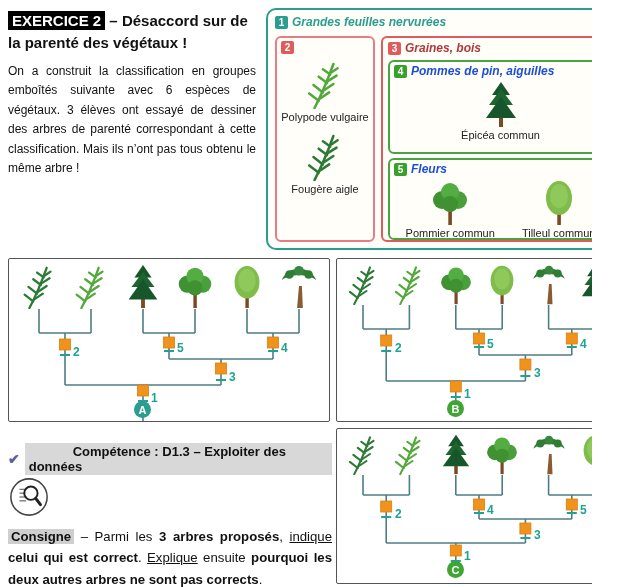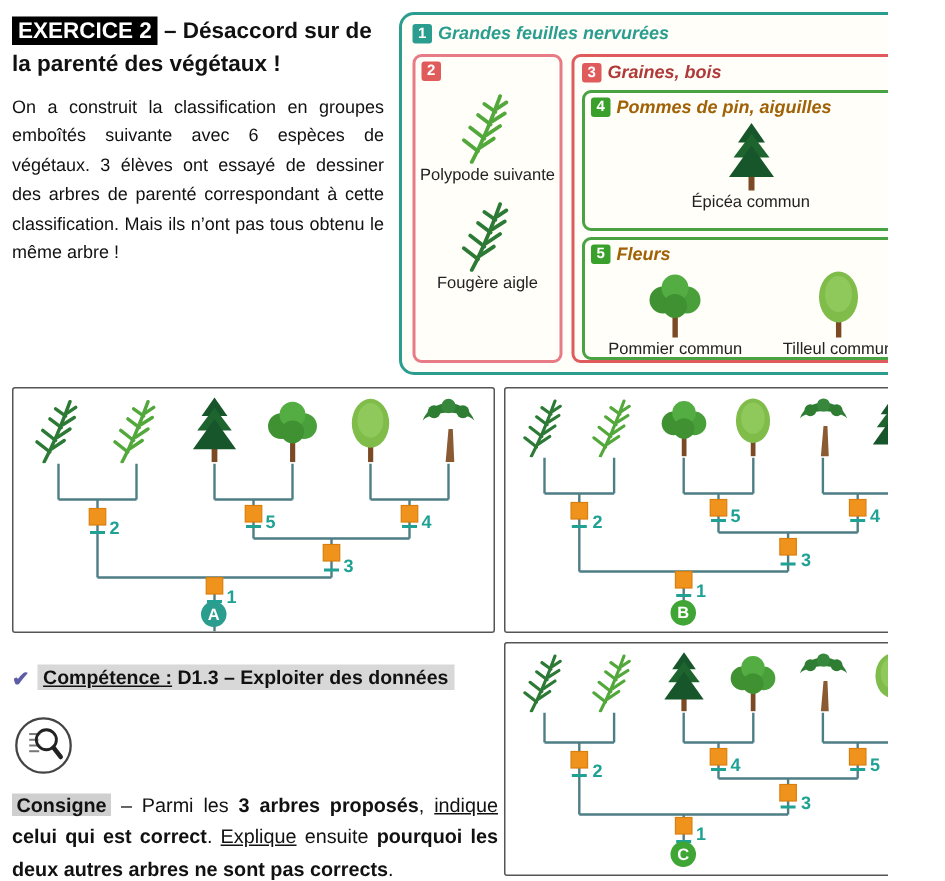--- a/index.html
+++ b/index.html
@@ -9,21 +9,21 @@
   
   .header{position:absolute;left:8px;top:10px;width:246px;font-size:15px;font-weight:bold;line-height:1.45;}
   .ex-tag{background:#000;color:#fff;padding:1px 4px;}
   .intro{position:absolute;left:8px;top:62px;width:248px;font-size:12px;line-height:1.62;text-align:justify;margin:0;}
 
   
   .cls-box{position:absolute;left:266px;top:8px;width:356px;height:242px;border:2px solid #2a9d8f;border-radius:10px;box-sizing:border-box;background:#fffef9;padding:4px 5px;}
   .cls-title{font-size:12px;font-weight:bold;font-style:italic;display:flex;align-items:center;gap:4px;margin:1px 2px 2px 2px;}
   .numsq{display:inline-block;min-width:13px;height:13px;line-height:13px;text-align:center;color:#fff;font-weight:bold;font-style:normal;font-size:10px;border-radius:2px;flex:0 0 13px;}
   .sq-teal{background:#2a9d8f;} .sq-red{background:#e05c5c;} .sq-green{background:#3aa02c;}
-  .lbl-teal{color:#2a9d8f;} .lbl-red{color:#e05c5c;} .lbl-darkred{color:#b03a3a;} .lbl-green{color:#a16207;}
+  .lbl-teal{color:#2a9d8f;} .lbl-red{color:#e05c5c;} .lbl-darkred{color:#b03a3a;} .lbl-green{color:#1d4ed8;}
   .box2{position:absolute;left:7px;top:26px;width:100px;height:206px;border:2px solid #e87c86;border-radius:6px;box-sizing:border-box;padding:2px;}
   .box3{position:absolute;left:113px;top:26px;width:237px;height:206px;border:2px solid #e05c5c;border-radius:6px;box-sizing:border-box;padding:2px 3px;}
   .box4{position:absolute;left:5px;top:22px;width:225px;height:94px;border:2px solid #4aa342;border-radius:6px;box-sizing:border-box;padding:1px 2px;}
   .box5{position:absolute;left:5px;top:120px;width:225px;height:82px;border:2px solid #4aa342;border-radius:6px;box-sizing:border-box;padding:1px 2px;}
   .species{display:flex;flex-direction:column;align-items:center;}
   .species-col{display:flex;flex-direction:column;align-items:center;gap:6px;margin-top:4px;}
   .species-row{display:flex;justify-content:space-around;align-items:flex-end;}
   .sicon{width:40px;height:48px;display:block;}
   .box2 .sicon{width:42px;height:52px;}
   .sname{font-size:11px;color:#222;text-align:center;line-height:1.15;margin-top:1px;max-width:100px;}
@@ -43,21 +43,21 @@
   #boxA .ticon{width:44px;height:46px;}
   #boxB .ticon,#boxC .ticon{width:40px;height:42px;}
   .tree-svg{display:block;}
   .nnum{position:absolute;color:#1fa294;font-weight:bold;font-size:12px;line-height:1;}
   .badge{position:absolute;width:17px;height:17px;border-radius:50%;color:#fff;font-weight:bold;font-size:11px;display:flex;align-items:center;justify-content:center;}
 
   
   .competence{position:absolute;left:8px;top:443px;width:324px;font-size:13px;display:flex;align-items:center;gap:5px;}
   .check{color:#5b5ea6;font-weight:bold;font-size:14px;}
   .comp-hl{background:#d8d8d8;padding:1px 4px;font-weight:bold;}
-  .comp-label{text-decoration:underline;}
+  .comp-label{margin-left:44px;}
   .consigne{position:absolute;left:8px;top:472px;width:324px;display:flex;gap:8px;flex-direction:column;}
   .mag{width:42px;height:42px;flex:0 0 42px;margin-top:4px;}
   .consigne-text{margin:0;font-size:13.2px;line-height:1.62;text-align:justify;flex:1;}
   .tag-hl{background:#cfcfcf;padding:0 3px;font-weight:bold;}
 </style>
 </head>
 <body>
 
 <svg width="0" height="0" style="position:absolute" aria-hidden="true">
   <defs>
@@ -131,21 +131,21 @@
 
     <div class="box2">
       <div class="cls-title">
         <span class="numsq sq-red">2</span>
       </div>
       <div class="species-col">
           <div class="species i-fern-polypode">
             <svg class="sicon" viewBox="0 0 40 48">
               <use href="#sym-fern-polypode"></use>
             </svg>
-            <div class="sname">Polypode suivante</div>
+            <div class="sname">Polypode vulgaire</div>
           </div>
           <div class="species i-fern-aigle">
             <svg class="sicon" viewBox="0 0 40 48">
               <use href="#sym-fern-aigle"></use>
             </svg>
             <div class="sname">Fougère aigle</div>
           </div>
         </div>
     </div>
 

